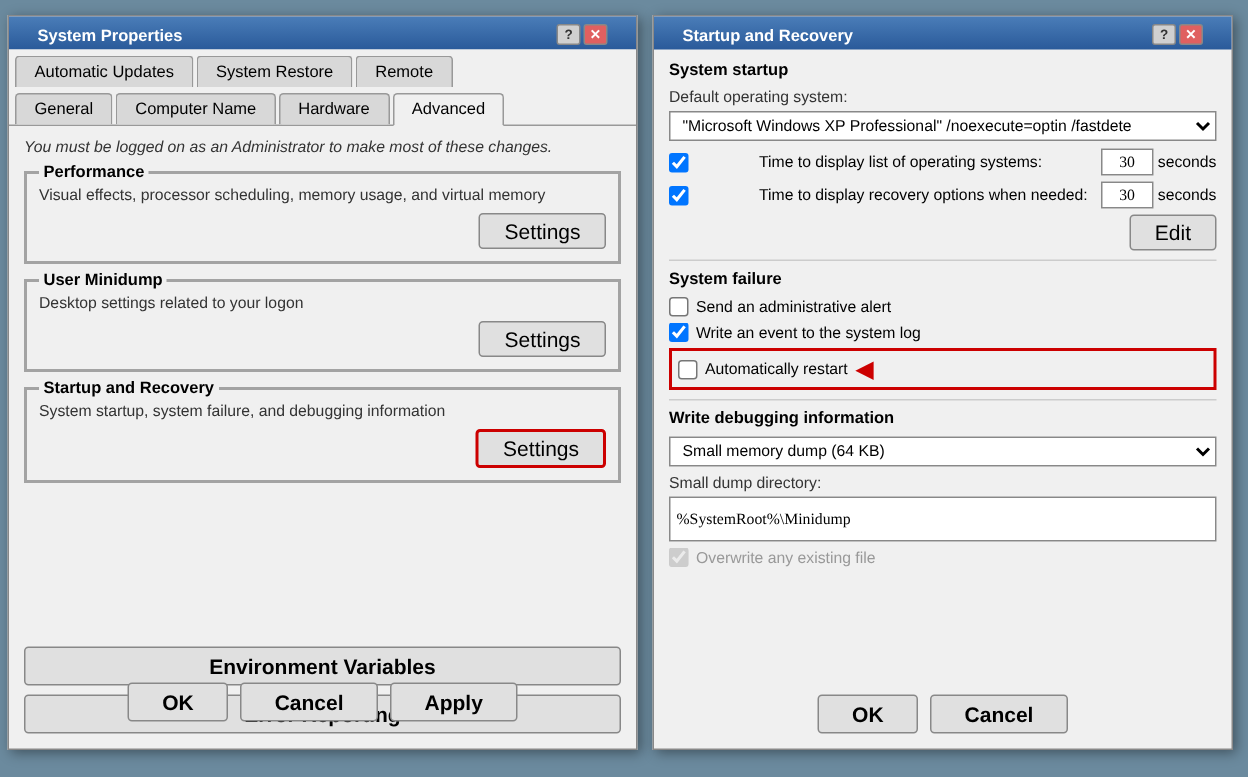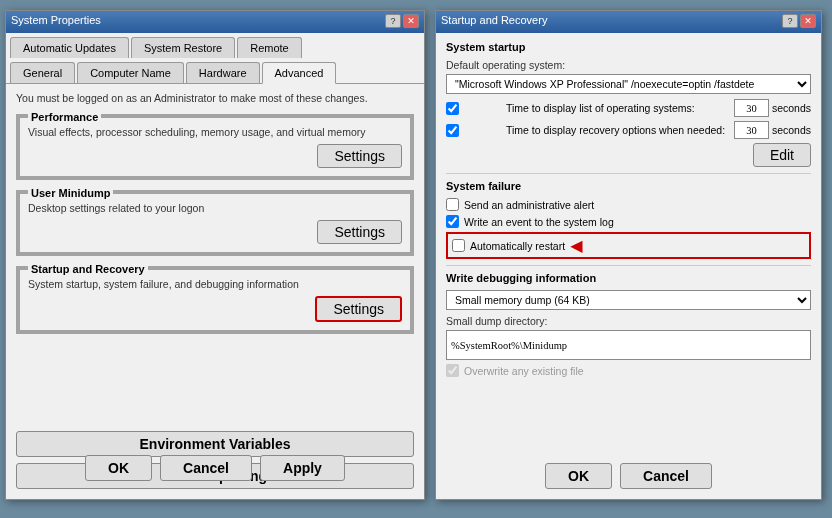--- a/index.html
+++ b/index.html
@@ -23,26 +23,26 @@
 
     
     .window {
       position: absolute;
       background: #f0f0f0;
       border: 1px solid #888;
       box-shadow: 2px 2px 8px rgba(0,0,0,0.4);
     }
     .title-bar {
       display: flex;
-      align-items: flex-start;
+      align-items: flex-end;
       justify-content: space-between;
-      padding: 3px 5px;
+      padding: 3px 19px;
       background: linear-gradient(to bottom, #4a7db8, #2a5a9a);
       color: white;
-      font-weight: normal;
+      font-weight: bold;
       font-size: 11px;
       height: 22px;
     }
     .title-bar-buttons {
       display: flex;
       gap: 2px;
     }
     .title-btn {
       width: 16px;
       height: 14px;
@@ -89,23 +89,24 @@
       margin-bottom: -1px;
       z-index: 1;
     }
     .content-area {
       padding: 8px 10px;
     }
     .admin-note {
       font-size: 10.5px;
       margin-bottom: 10px;
       color: #333;
+      font-style: italic;
     }
     .group-box {
-      border: 4px solid #a3a3a3;
+      border: 2px solid #a3a3a3;
       padding: 6px 8px 8px 8px;
       margin-bottom: 10px;
       position: relative;
     }
     .group-label {
       position: absolute;
       top: -7px;
       left: 8px;
       background: #f0f0f0;
       padding: 0 3px;

